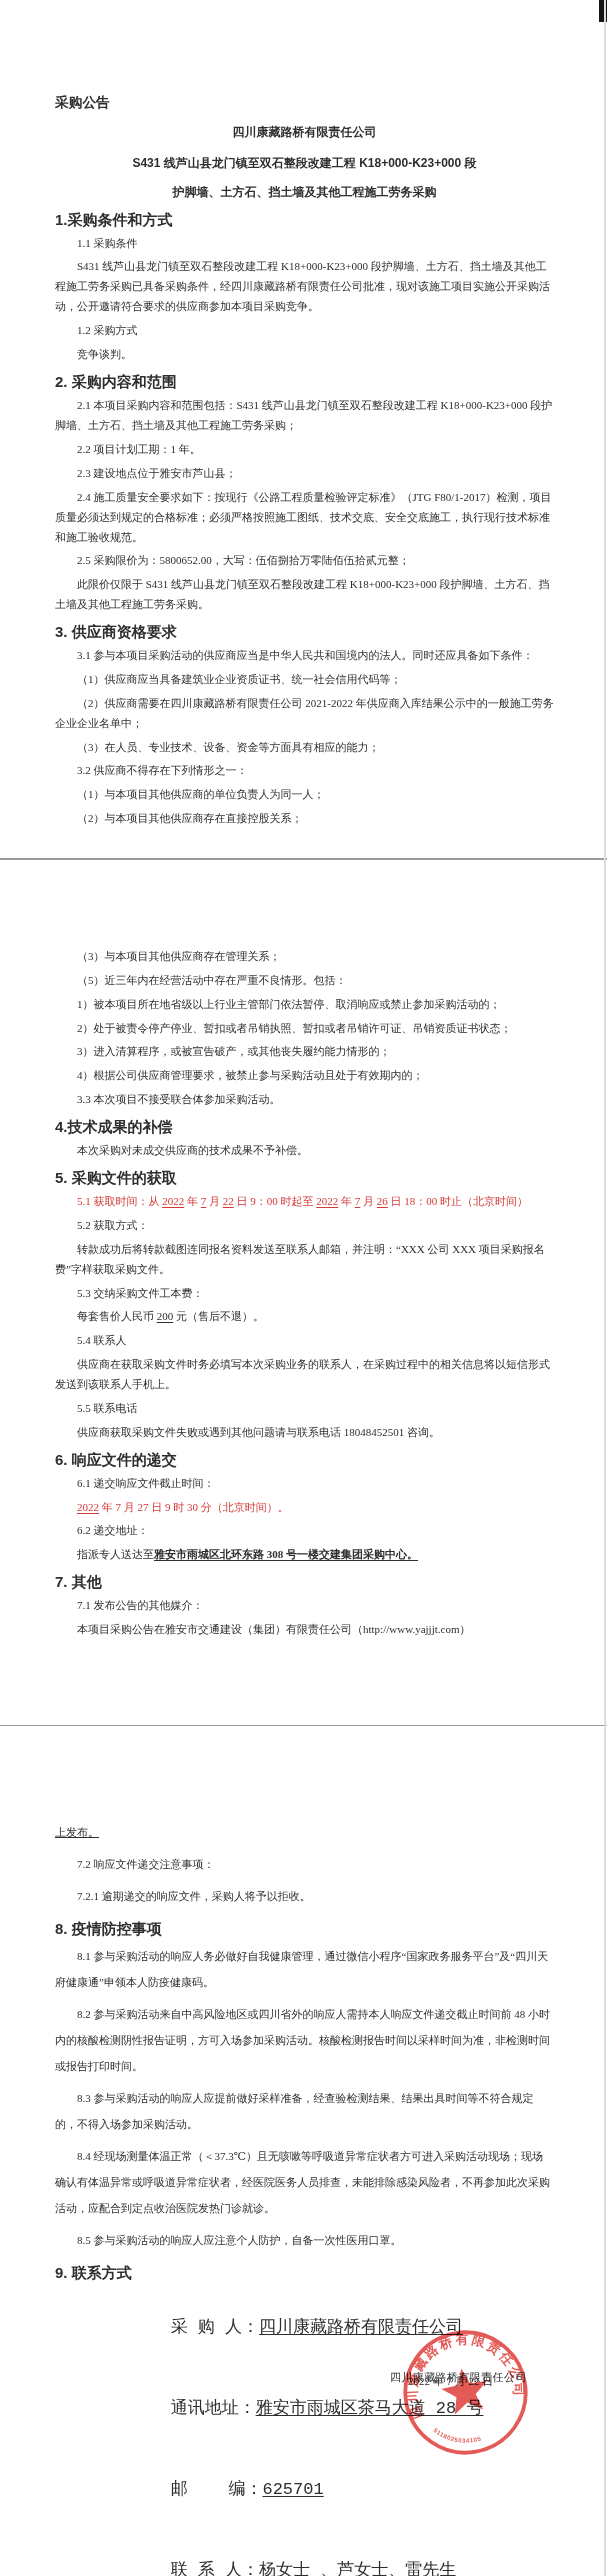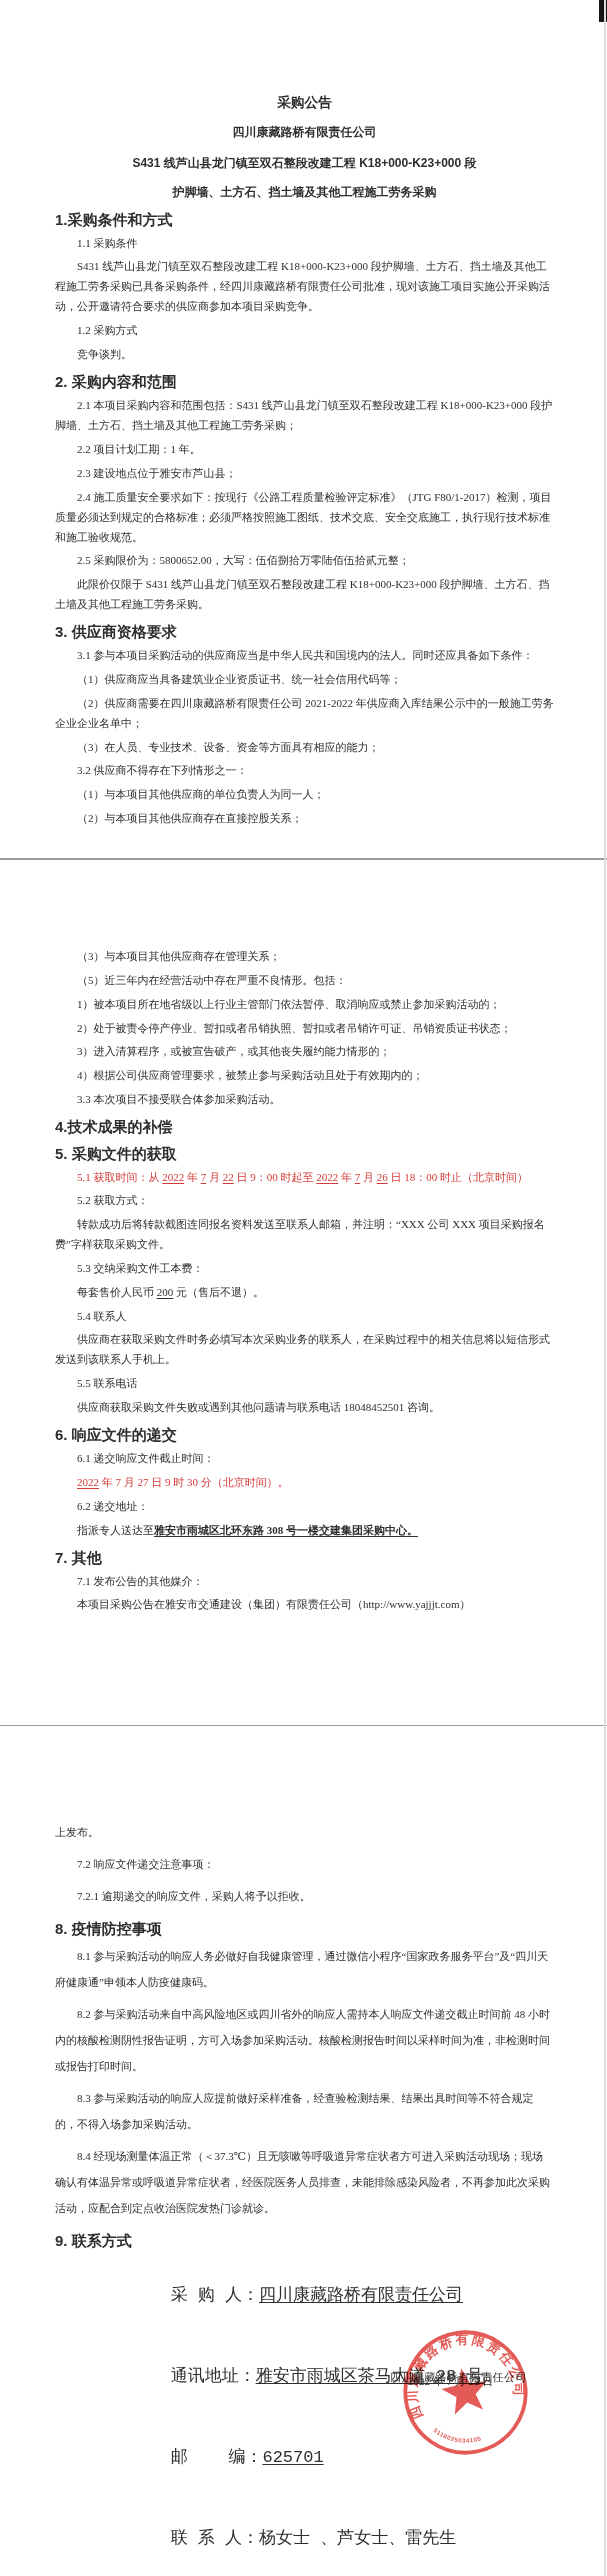--- a/index.html
+++ b/index.html
@@ -11,33 +11,33 @@
   .page{position:relative;width:607px;background:#fff;overflow:hidden;}
   .p1{height:858px;}
   .p2{height:865px;}
   .p3{height:850px;}
   .divider{height:1.5px;background:#9b9b9b;box-shadow:0 -0.8px 0 #d9d9d9;}
   .content{margin:0 53px 0 55px;}
   .p1 .content{padding-top:94px;}
   .p2 .content{padding-top:83px;}
   .p3 .content{padding-top:87px;}
 
-  .doc-title{text-align:center;font-family:"Liberation Sans","DejaVu Sans",sans-serif;
+  .doc-title{text-align:left;font-family:"Liberation Sans","DejaVu Sans",sans-serif;
     font-weight:700;font-size:13.7px;line-height:18px;}
   .doc-company{text-align:center;font-family:"Liberation Sans","DejaVu Sans",sans-serif;
     font-weight:700;font-size:12px;line-height:18px;margin-top:10.6px;}
   .doc-project{text-align:center;font-family:"Liberation Sans","DejaVu Sans",sans-serif;
     font-weight:700;font-size:12px;line-height:20px;margin-top:12px;}
   .doc-project.tight{margin-top:9px;}
 
   .sec{font-family:"Liberation Sans","DejaVu Sans",sans-serif;font-weight:700;
     font-size:15px;line-height:17.5px;margin:9px 0 4.6px 0;}
   .sub{font-size:11px;line-height:20px;margin:3.8px 0;padding-left:2em;}
   .para{font-size:11px;line-height:20px;margin:3.8px 0;text-indent:2em;}
-  .para.noindent{text-indent:0;}
+  .para.noindent{text-indent:0;text-decoration:underline;}
   .p3 .para{line-height:26px;margin:6px 0;}
   .p3 .sec{margin:10.6px 0 6px 0;}
   .red{color:var(--red-text,#d23b38);}
   .u{text-decoration:underline;text-underline-offset:2.3px;}
   .b{font-weight:700;}
 
   .kv{font-size:17px;line-height:27px;padding-left:2em;white-space:pre-wrap;font-family:Liberation Mono, monospace;}
   .kv-label{white-space:pre-wrap;}
   .kv-value{white-space:pre-wrap;}
 
@@ -100,20 +100,21 @@
     <div class="content">
       <p class="para">（3）与本项目其他供应商存在管理关系；</p>
       <p class="para">（5）近三年内在经营活动中存在严重不良情形。包括：</p>
       <p class="para">1）被本项目所在地省级以上行业主管部门依法暂停、取消响应或禁止参加采购活动的；</p>
       <p class="para">2）处于被责令停产停业、暂扣或者吊销执照、暂扣或者吊销许可证、吊销资质证书状态；</p>
       <p class="para">3）进入清算程序，或被宣告破产，或其他丧失履约能力情形的；</p>
       <p class="para">4）根据公司供应商管理要求，被禁止参与采购活动且处于有效期内的；</p>
       <p class="para">3.3 本次项目不接受联合体参加采购活动。</p>
 
       <div class="sec">4.技术成果的补偿</div>
+      <p class="para">本次采购对未成交供应商的技术成果不予补偿。</p>
 
       <div class="sec">5. 采购文件的获取</div>
       <p class="para red"><span>5.1 获取时间：从 </span><span class="u">2022</span><span> 年 </span><span class="u">7</span><span> 月 </span><span class="u">22</span><span> 日 9：00 时起至 </span><span class="u">2022</span><span> 年 </span><span class="u">7</span><span> 月 </span><span class="u">26</span><span> 日 18：00 时止（北京时间）</span></p>
       <p class="para">5.2 获取方式：</p>
       <p class="para">转款成功后将转款截图连同报名资料发送至联系人邮箱，并注明：“XXX 公司 XXX 项目采购报名费”字样获取采购文件。</p>
       <p class="para">5.3 交纳采购文件工本费：</p>
       <p class="para"><span>每套售价人民币 </span><span class="u">200</span><span> 元（售后不退）。</span></p>
       <p class="para">5.4 联系人</p>
       <p class="para">供应商在获取采购文件时务必填写本次采购业务的联系人，在采购过程中的相关信息将以短信形式发送到该联系人手机上。</p>
       <p class="para">5.5 联系电话</p>
@@ -137,20 +138,21 @@
     <div class="content">
       <p class="para noindent">上发布。</p>
       <p class="para">7.2 响应文件递交注意事项：</p>
       <p class="para">7.2.1 逾期递交的响应文件，采购人将予以拒收。</p>
 
       <div class="sec">8. 疫情防控事项</div>
       <p class="para">8.1 参与采购活动的响应人务必做好自我健康管理，通过微信小程序“国家政务服务平台”及“四川天府健康通”申领本人防疫健康码。</p>
       <p class="para">8.2 参与采购活动来自中高风险地区或四川省外的响应人需持本人响应文件递交截止时间前 48 小时内的核酸检测阴性报告证明，方可入场参加采购活动。核酸检测报告时间以采样时间为准，非检测时间或报告打印时间。</p>
       <p class="para">8.3 参与采购活动的响应人应提前做好采样准备，经查验检测结果、结果出具时间等不符合规定的，不得入场参加采购活动。</p>
       <p class="para">8.4 经现场测量体温正常（＜37.3℃）且无咳嗽等呼吸道异常症状者方可进入采购活动现场；现场确认有体温异常或呼吸道异常症状者，经医院医务人员排查，未能排除感染风险者，不再参加此次采购活动，应配合到定点收治医院发热门诊就诊。</p>
+      <p class="para">8.5 参与采购活动的响应人应注意个人防护，自备一次性医用口罩。</p>
 
       <div class="sec">9. 联系方式</div>
       <div class="kv">
         <span class="kv-label">采 购 人：</span><span class="kv-value u">四川康藏路桥有限责任公司</span>
       </div>
       <div class="kv">
         <span class="kv-label">通讯地址：</span><span class="kv-value u">雅安市雨城区茶马大道 28 号</span>
       </div>
       <div class="kv">
         <span class="kv-label">邮    编：</span><span class="kv-value u">625701</span>

